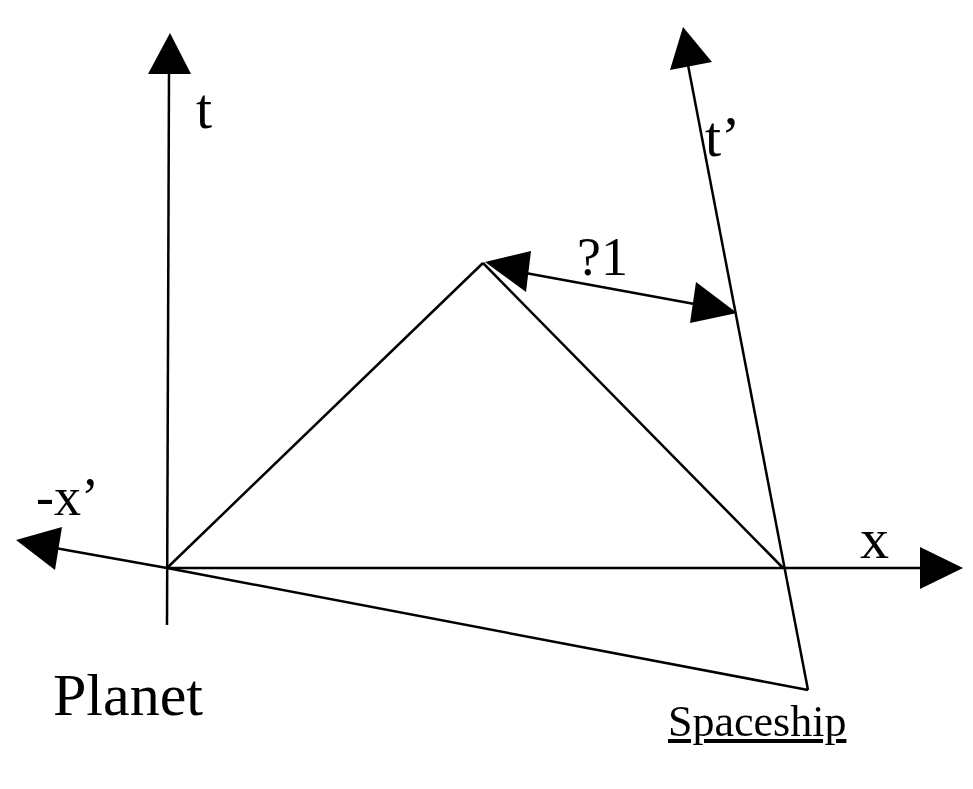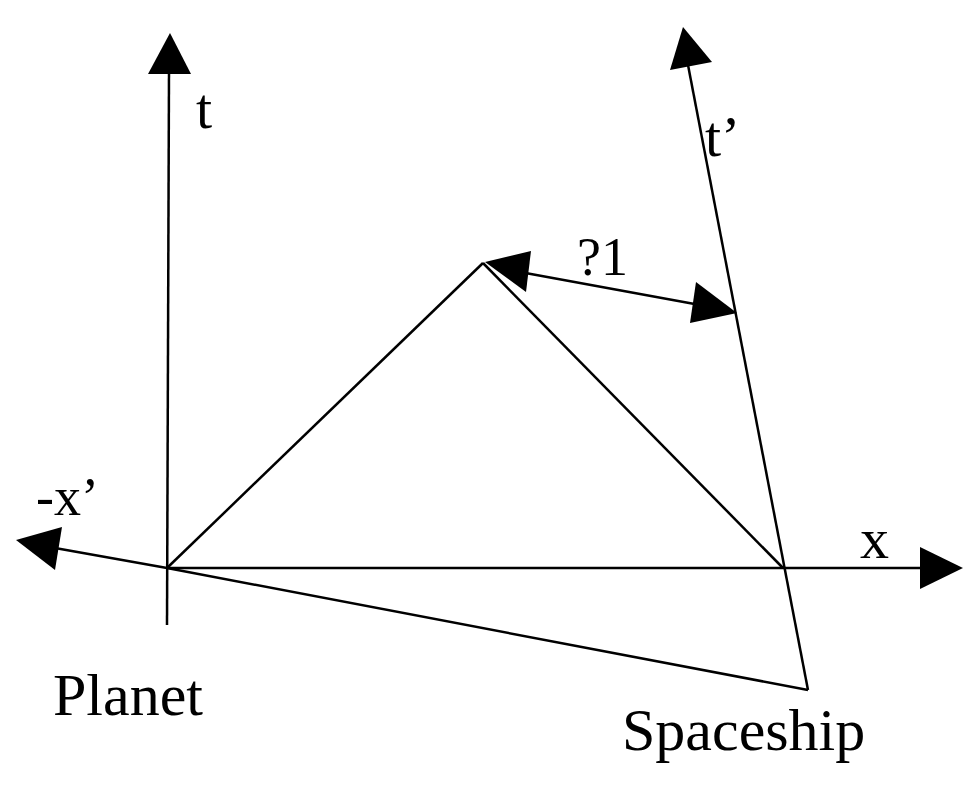--- a/index.html
+++ b/index.html
@@ -5,21 +5,21 @@
     html, body { margin: 0; padding: 0; background: #ffffff; }
     body { width: 973px; height: 789px; position: relative; overflow: hidden; }
     svg { position: absolute; left: 0; top: 0; }
     .lbl { position: absolute; font-family: "Liberation Serif", "DejaVu Serif", serif; color: #000; white-space: nowrap; line-height: 1; }
     .lbl-t { left: 196px; top: 80px; font-size: 58px; }
     .lbl-tp { left: 705px; top: 108px; font-size: 58px; }
     .lbl-q { left: 577px; top: 230px; font-size: 54px; }
     .lbl-mx { left: 36px; top: 470px; font-size: 54px; }
     .lbl-x { left: 860px; top: 510px; font-size: 58px; }
     .lbl-planet { left: 45px; top: 665px; font-size: 60px; margin-left: 8px; }
-    .lbl-ship { left: 622px; top: 700px; font-size: 60px; }
+    .lbl-ship { left: 668px; top: 700px; font-size: 44px; text-decoration: underline; }
   </style>
 </head>
 <body>
 
 <svg width="973" height="789" viewBox="0 0 973 789" xmlns="http://www.w3.org/2000/svg">
   <g stroke="#000" stroke-width="2.5" fill="none">
 
     <line x1="167" y1="625" x2="169" y2="70"></line>
 
     <line x1="167" y1="568" x2="925" y2="568"></line>

